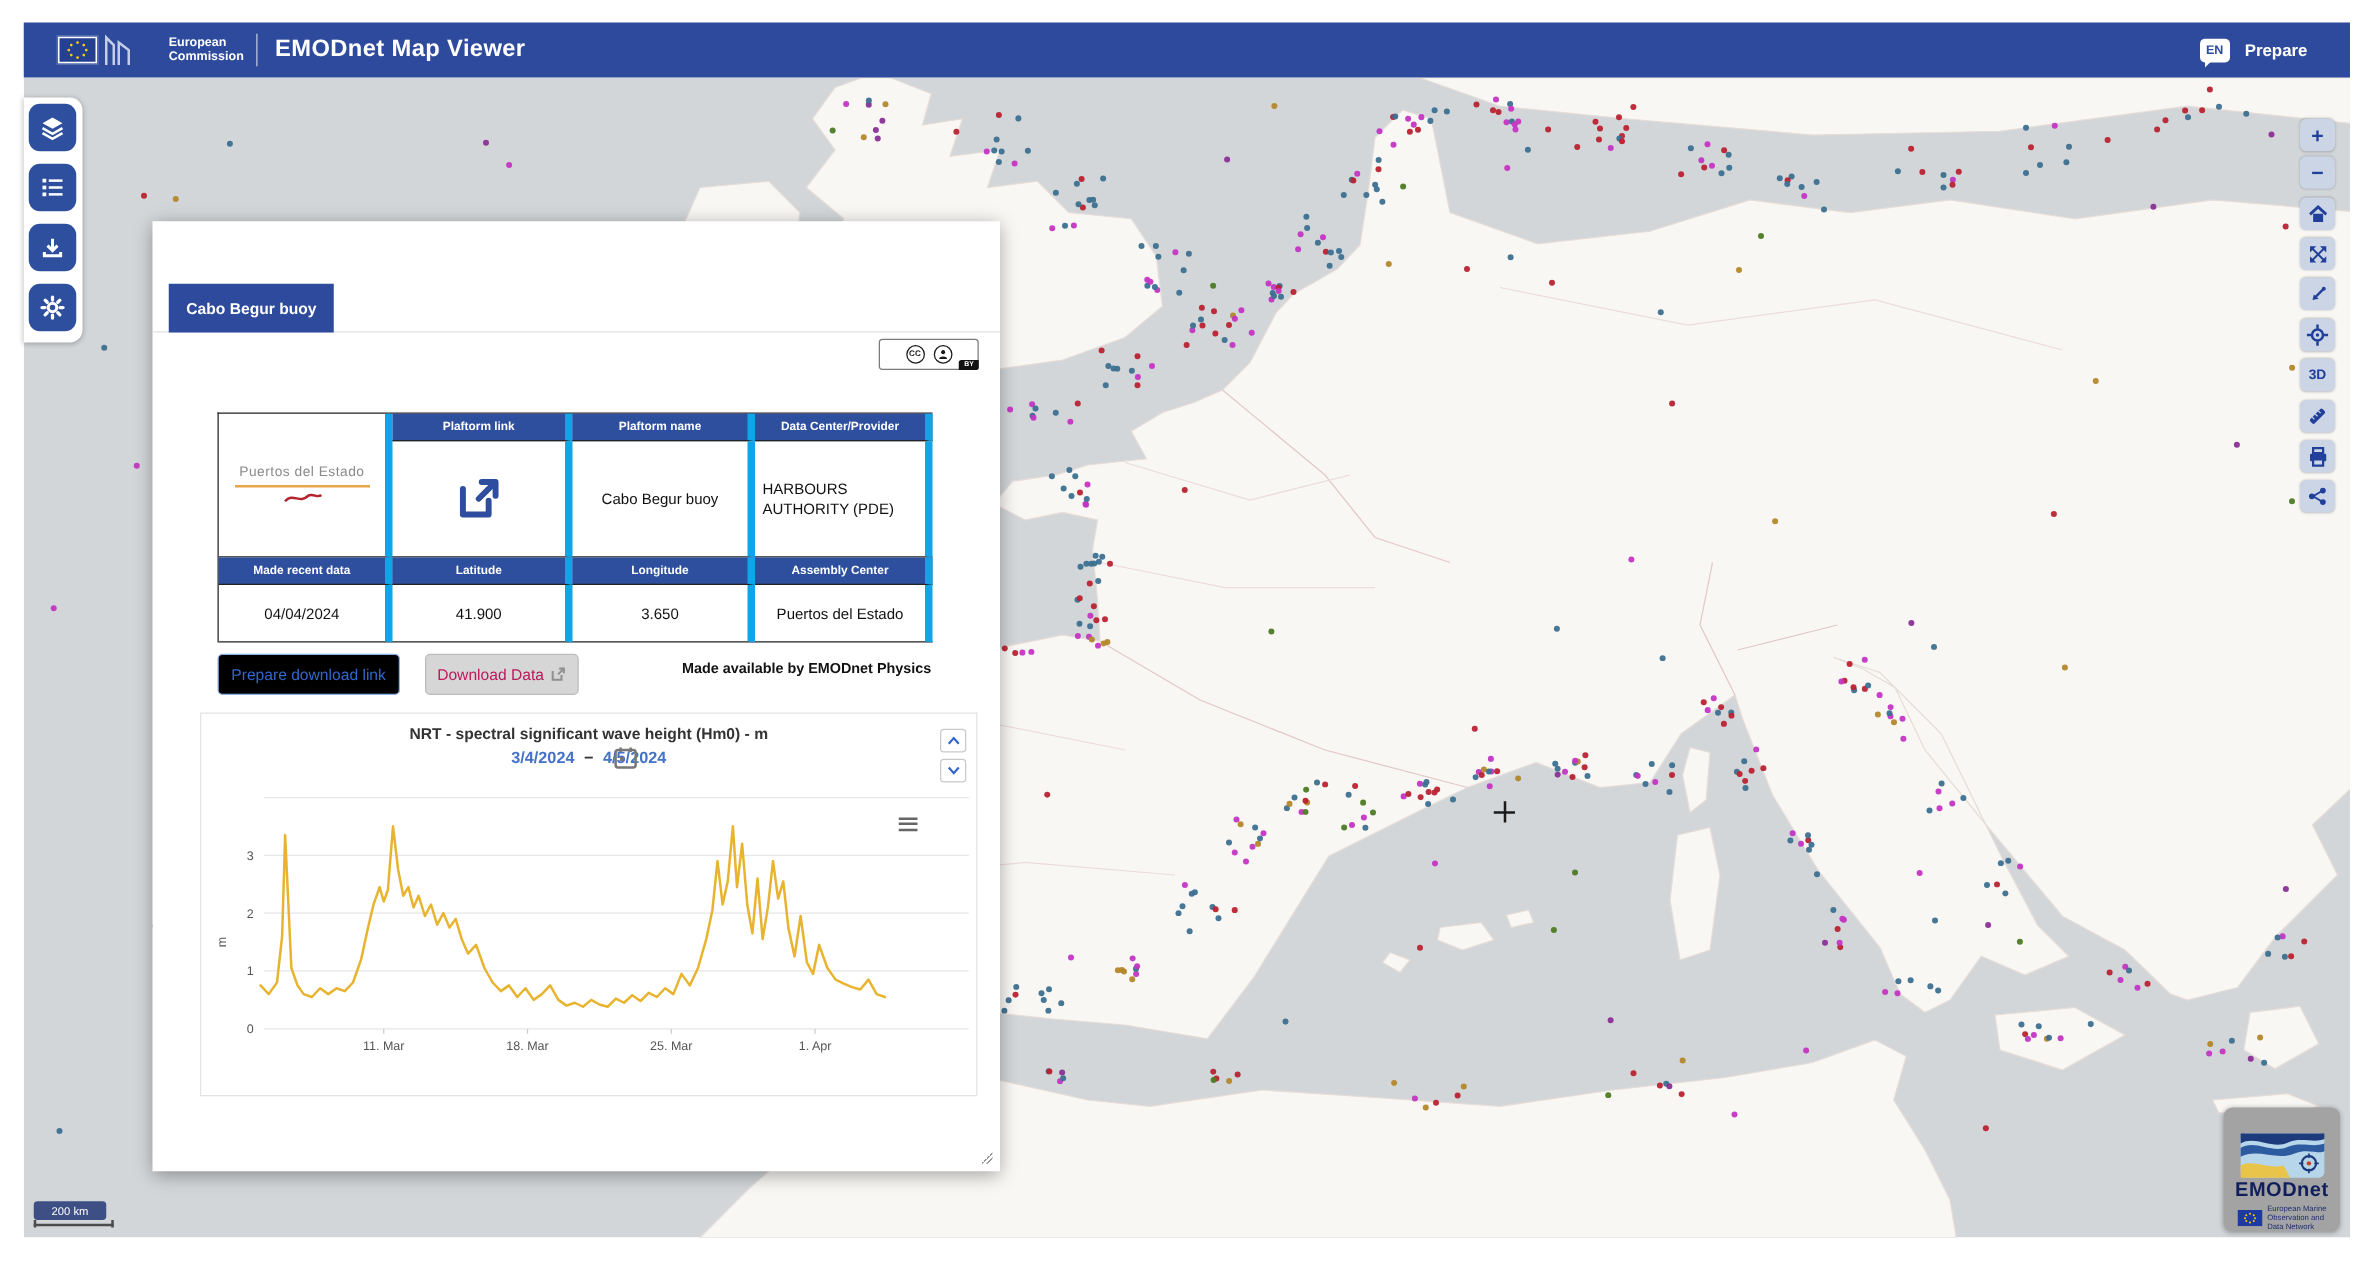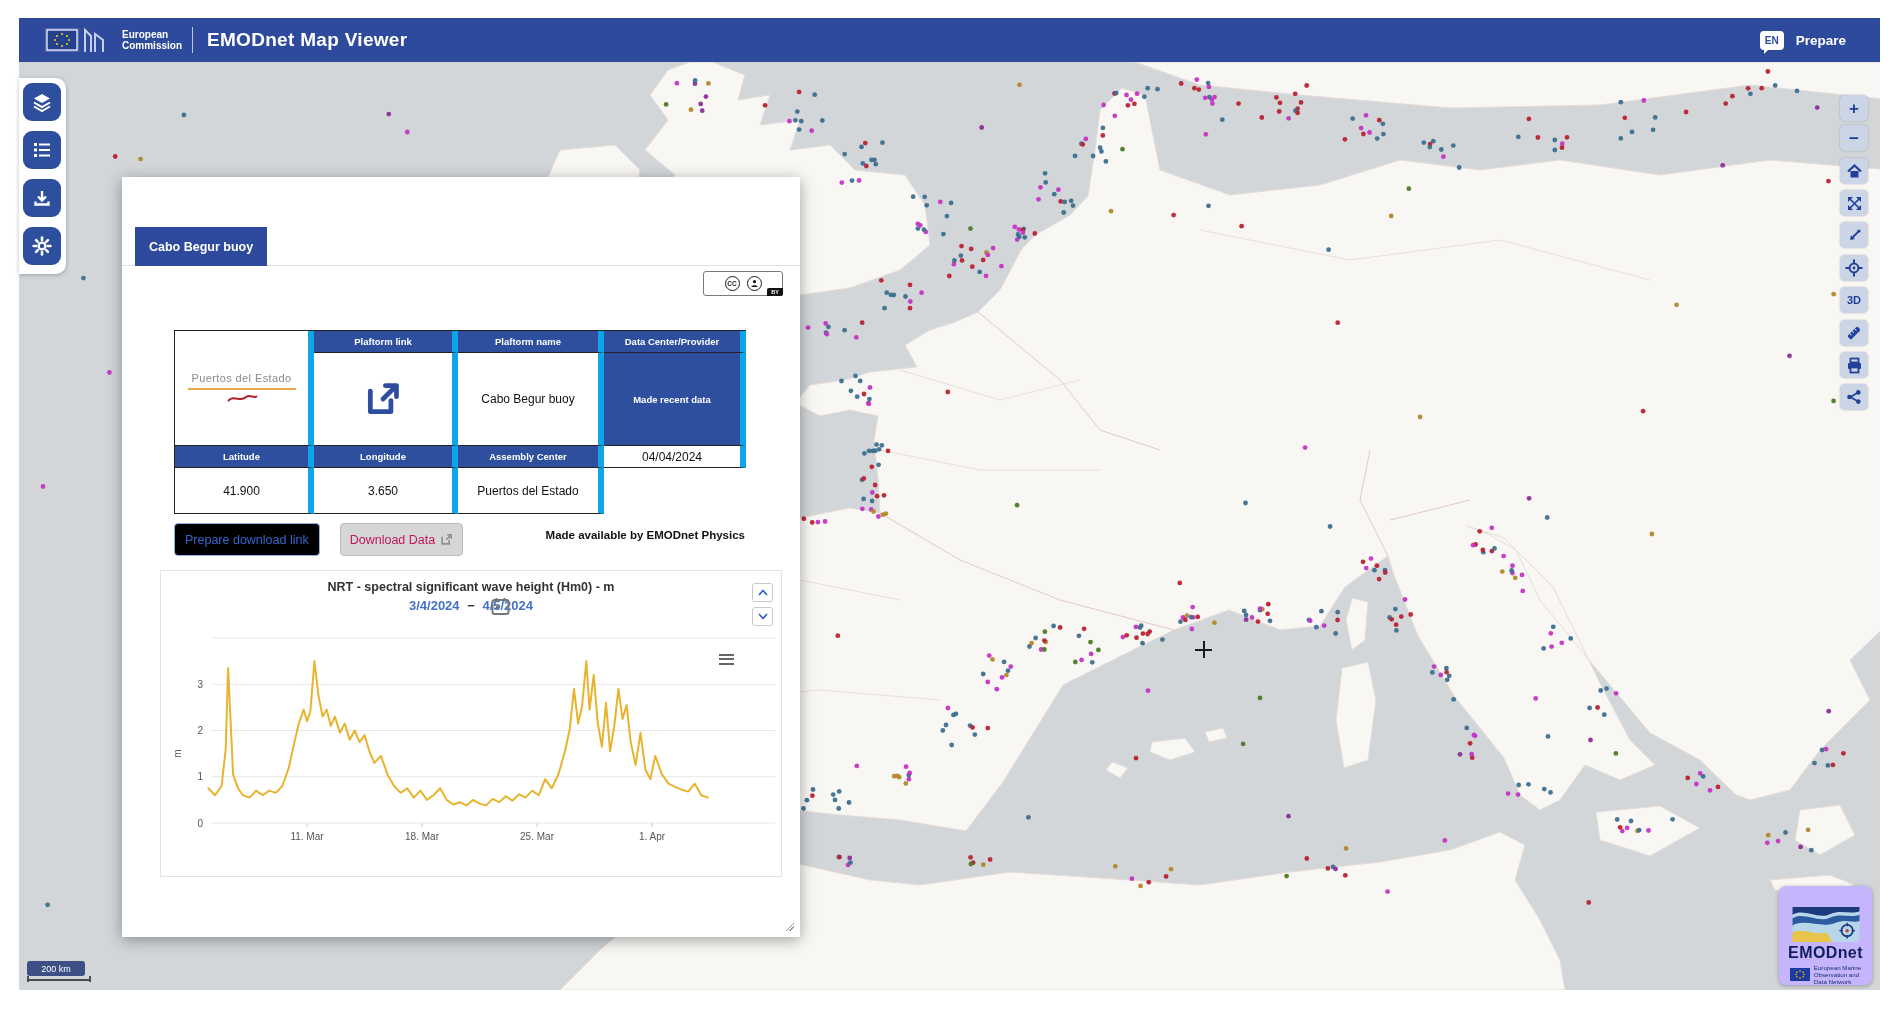--- a/index.html
+++ b/index.html
@@ -2,21 +2,21 @@
 <html><head>
 <meta charset="utf-8">
 <style>
   html,body{margin:0;padding:0;background:#fff;}
   .stage{position:relative;width:1892px;height:1027px;background:#ffffff;overflow:hidden;
          font-family:"Liberation Sans","DejaVu Sans",sans-serif;-webkit-font-smoothing:antialiased;}
   .abs{position:absolute;}
 
   
   .topbar{left:19px;top:18px;width:1861px;height:44px;background:#2e4a9c;display:flex;align-items:center;z-index:30;}
-  .ec-logo{display:flex;align-items:center;margin-left:26px;gap:11px;}
+  .ec-logo{display:flex;align-items:center;margin-left:26px;gap:24px;}
   .ec-text{color:#fff;font-size:10px;font-weight:bold;line-height:11px;}
   .hdr-divider{width:1px;height:26px;background:rgba(255,255,255,.7);margin:0 14px 0 10px;}
   .app-title{color:#fff;font-size:19px;font-weight:bold;letter-spacing:.3px;}
   .hdr-right{margin-left:auto;margin-right:34px;display:flex;align-items:center;gap:12px;}
   .en-badge{position:relative;width:24px;height:19px;background:#fff;border-radius:4px;color:#2e4a9c;
             font-size:10px;font-weight:bold;display:flex;align-items:center;justify-content:center;}
   .en-badge:after{content:"";position:absolute;left:4px;bottom:-4px;border:4px solid transparent;border-top-color:#fff;border-left-color:#fff;width:0;height:0;}
   .lang-label{color:#fff;font-size:13.5px;font-weight:bold;}
 
   
@@ -39,21 +39,21 @@
   .ctl-glyph{font-size:17px;line-height:1;color:#20409a;font-weight:bold;}
 
   
   .scale-pill{left:27px;top:961px;width:58px;height:15px;background:#3d4f85;border-radius:3px;z-index:20;
               color:#fff;font-size:9px;display:flex;align-items:center;justify-content:center;}
   .scale-line{left:27px;top:979px;width:64px;height:2px;background:#4c4c4c;z-index:20;}
   .scale-line:before,.scale-line:after{content:"";position:absolute;top:-3px;width:2px;height:6px;background:#4c4c4c;}
   .scale-line:before{left:0;} .scale-line:after{right:0;}
 
   
-  .emod-card{left:1779px;top:886px;width:93px;height:99px;background:#c4b5fd;border-radius:7px;z-index:20;
+  .emod-card{left:1779px;top:886px;width:93px;height:99px;background:#a3a3a3;border-radius:7px;z-index:20;
              box-shadow:0 1px 4px rgba(0,0,0,.3);display:flex;flex-direction:column;align-items:center;padding-top:20px;box-sizing:border-box;}
   .emod-name{font-size:16px;font-weight:bold;color:#101f5c;letter-spacing:.4px;margin-top:1px;}
   .emod-sub{display:flex;gap:4px;align-items:center;margin-top:2px;padding:0 5px;}
   .emod-sub-text{font-size:6.2px;line-height:7px;color:#1d2f6e;}
 
   
   .dialog{left:122px;top:177px;width:678px;height:760px;background:#fff;z-index:40;
           box-shadow:0 3px 14px rgba(0,0,0,.35);}
   .dlg-header{height:35px;background:#2e4a9c;display:flex;align-items:center;}
   .dlg-title{color:#fff;font-size:13.5px;font-weight:bold;margin-left:15px;}
@@ -962,20 +962,21 @@
       <div class="pcell phead">Plaftorm name</div>
       <div class="pcell phead">Data Center/Provider</div>
       <div class="pcell">
         <svg width="38" height="38" viewBox="0 0 24 24">
           <path d="M4 7 L4 20 L17 20 L17 13" fill="none" stroke="#2e4d9e" stroke-width="3" stroke-linecap="round" stroke-linejoin="round"></path>
           <path d="M12 12 L20 4" stroke="#2e4d9e" stroke-width="3" stroke-linecap="round"></path>
           <path d="M13.5 3.5 L20.5 3.5 20.5 10.5" fill="none" stroke="#2e4d9e" stroke-width="3" stroke-linecap="round" stroke-linejoin="round"></path>
         </svg>
       </div>
       <div class="pcell">Cabo Begur buoy</div>
+      <div class="pcell provider-cell">HARBOURS AUTHORITY (PDE)</div>
       <div class="pcell phead">Made recent data</div>
       <div class="pcell phead">Latitude</div>
       <div class="pcell phead">Longitude</div>
       <div class="pcell phead">Assembly Center</div>
       <div class="pcell">04/04/2024</div>
       <div class="pcell">41.900</div>
       <div class="pcell">3.650</div>
       <div class="pcell">Puertos del Estado</div>
     </div>
 

